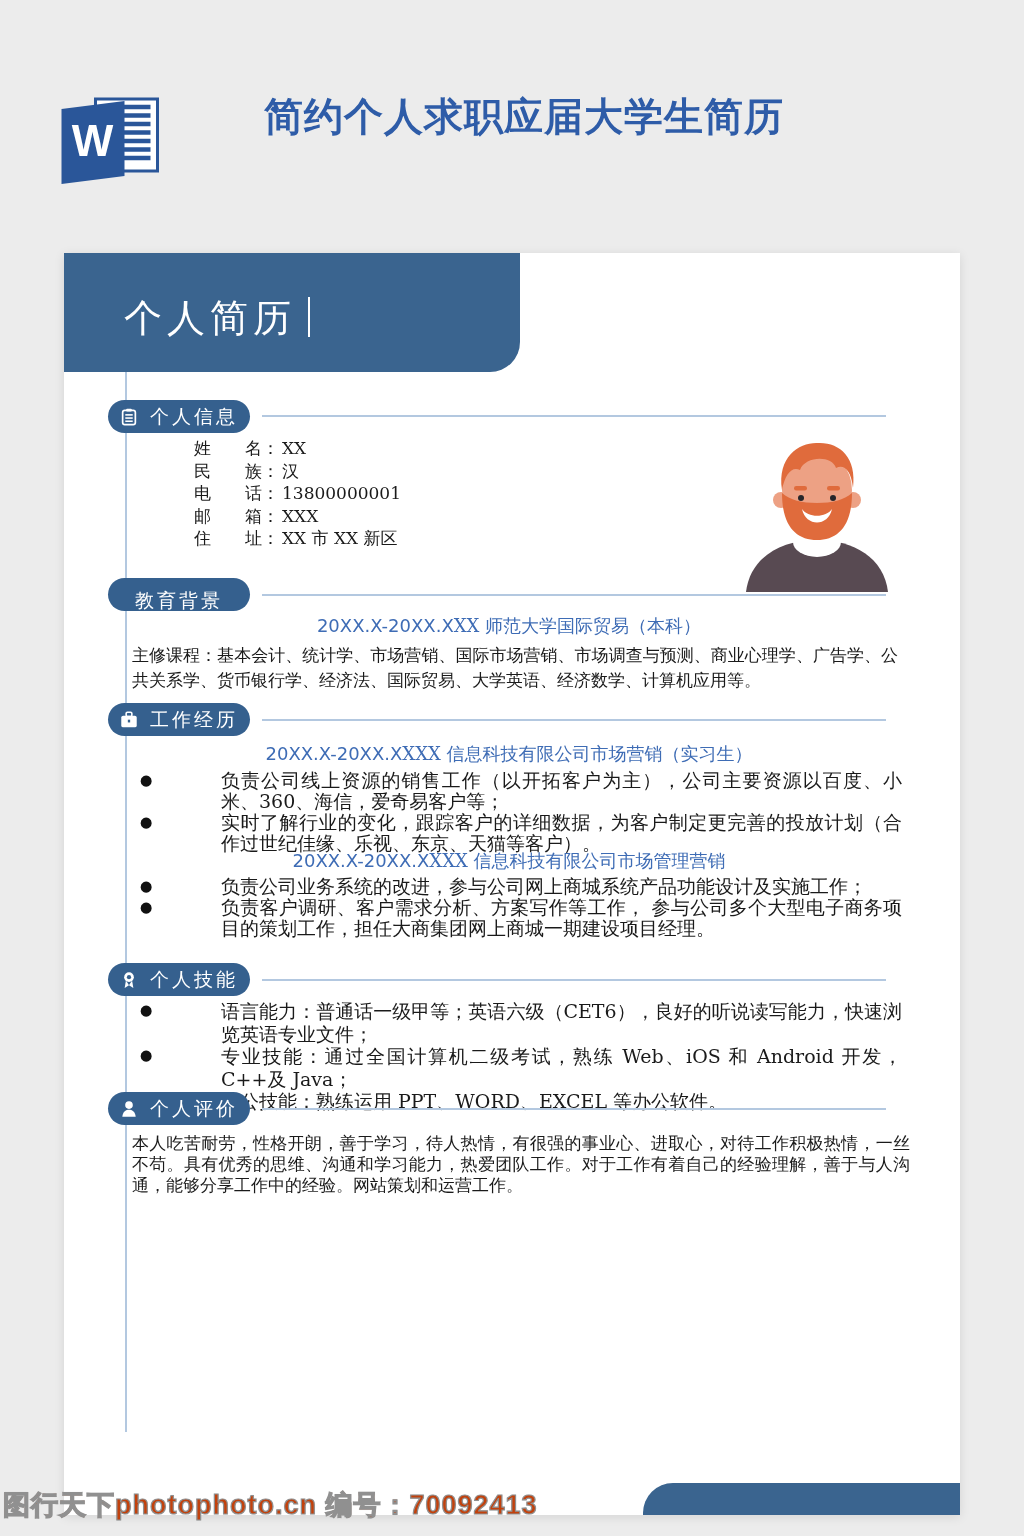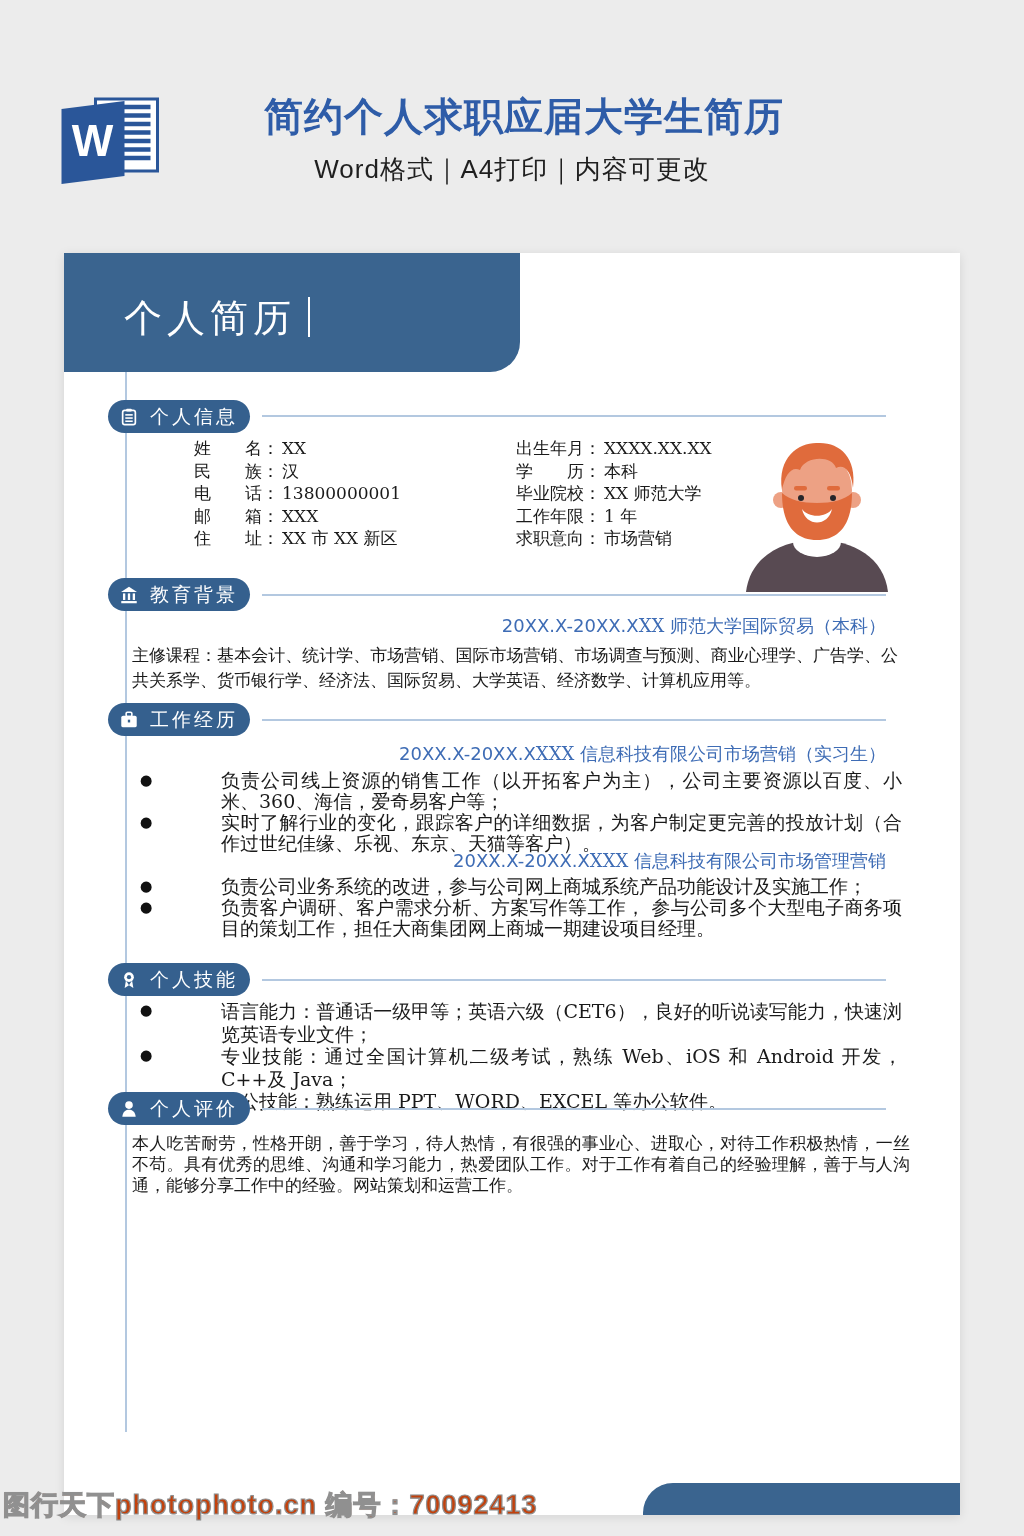--- a/index.html
+++ b/index.html
@@ -35,21 +35,21 @@
   .divider{position:absolute;left:198px;width:624px;height:2px;background:#b3c8e0;z-index:1;}
 
   
   .info-col{position:absolute;font-size:17px;line-height:22.5px;}
   .info-row{height:22.5px;white-space:nowrap;margin-left:46px;}
   .info-val{margin-left:3px;}
 
   .avatar-box{position:absolute;left:678px;top:183px;width:150px;height:156px;overflow:hidden;z-index:2;}
 
   
-  .entry-row{position:absolute;left:68px;width:754px;display:flex;justify-content:flex-end;
+  .entry-row{position:absolute;left:68px;width:754px;display:flex;justify-content:center;
              align-items:baseline;white-space:nowrap;}
   .period{font-family:"DejaVu Sans","Liberation Sans",sans-serif;font-size:18px;color:#3e6cb5;}
   .org{font-size:18px;color:#3e6cb5;}
   .role{font-size:18px;color:#3e6cb5;font-family:Liberation Mono, monospace;}
   .paragraph{position:absolute;left:68px;width:766px;font-size:17px;line-height:25px;text-align:justify;}
 
   .bullets{position:absolute;left:68px;width:770px;}
   .bullet-item{display:flex;align-items:flex-start;}
   .bullet-dot{width:40px;flex:none;font-size:11px;line-height:21px;padding-left:8px;color:#111;}
   .bullet-text{flex:1;font-size:19px;line-height:21px;text-align:justify;margin-left:41px;}
@@ -77,21 +77,20 @@
       <line x1="45" y1="32" x2="92" y2="32"></line>
         <line x1="45" y1="40.5" x2="92" y2="40.5"></line>
       <line x1="45" y1="49" x2="92" y2="49"></line>
         <line x1="45" y1="57.5" x2="92" y2="57.5"></line>
       <line x1="45" y1="66" x2="92" y2="66"></line>
     </g>
     <polygon points="3,17 66,9 66,84 3,92" fill="#2a5699"></polygon>
     <text x="34" y="64" font-size="44" font-weight="bold" fill="#ffffff" text-anchor="middle" font-family="Liberation Sans, DejaVu Sans, sans-serif">W</text>
   </svg>
   <div class="promo-title">简约个人求职应届大学生简历</div>
-  <div class="promo-subtitle">Word格式｜A4打印｜内容可更改</div>
 
   <div class="page">
 
     <div class="banner">
       <div class="banner-title">
         <span>个人简历</span><span class="banner-cursor"></span>
       </div>
     </div>
     <div class="v-line"></div>
 
@@ -108,27 +107,20 @@
     </div>
 
     <div class="info-col" style="left:84px;top:184px;">
       <div class="info-row"><span>姓　　名：</span><span class="info-val">XX</span></div>
       <div class="info-row"><span>民　　族：</span><span class="info-val">汉</span></div>
       <div class="info-row"><span>电　　话：</span><span class="info-val">13800000001</span></div>
       <div class="info-row"><span>邮　　箱：</span><span class="info-val">XXX</span></div>
       <div class="info-row"><span>住　　址：</span><span class="info-val">XX 市 XX 新区</span></div>
     </div>
 
-    <div class="info-col" style="left:406px;top:184px;">
-      <div class="info-row"><span>出生年月：</span><span class="info-val">XXXX.XX.XX</span></div>
-      <div class="info-row"><span>学　　历：</span><span class="info-val">本科</span></div>
-      <div class="info-row"><span>毕业院校：</span><span class="info-val">XX 师范大学</span></div>
-      <div class="info-row"><span>工作年限：</span><span class="info-val">1 年</span></div>
-      <div class="info-row"><span>求职意向：</span><span class="info-val">市场营销</span></div>
-    </div>
 
     <div class="avatar-box">
       <svg width="150" height="156" viewBox="0 0 150 156">
         <path d="M4,156 C8,122 38,104 75,104 C112,104 142,122 146,156 Z" fill="#584a52"></path>
         <ellipse cx="75" cy="106" rx="24" ry="15" fill="#ffffff"></ellipse>
         <rect x="63" y="74" width="24" height="28" rx="9" fill="#eda184"></rect>
         <circle cx="39" cy="64" r="8" fill="#eda184"></circle>
         <circle cx="111" cy="64" r="8" fill="#eda184"></circle>
         <ellipse cx="75" cy="54" rx="35" ry="39" fill="#eda184"></ellipse>
         <path d="M40,54 C35,20 58,6 76,7 C97,6 115,21 111,52 C109,34 102,28 94,32 C90,19 63,20 58,34 C50,30 43,38 40,54 Z" fill="#e06b3c"></path>
@@ -136,21 +128,21 @@
         <rect x="85" y="50" width="13" height="4.5" rx="2.2" fill="#e06b3c"></rect>
         <circle cx="59" cy="62" r="3" fill="#26262b"></circle>
         <circle cx="91" cy="62" r="3" fill="#26262b"></circle>
         <ellipse cx="75" cy="69" rx="3.4" ry="2.2" fill="#e29474"></ellipse>
         <path d="M40,57 C40,90 54,104 75,104 C96,104 110,90 110,57 C102,64 90,67 75,67 C60,67 48,64 40,57 Z" fill="#e06b3c"></path>
         <path d="M60,73 C66,82 84,82 90,73 C86,91 64,91 60,73 Z" fill="#ffffff"></path>
       </svg>
     </div>
 
     <div class="divider" style="top:341px;"></div>
-    <div class="pill" style="top:325px;">
+    <div class="pill" style="top:325px;flex-direction:column;">
       <svg width="18" height="18" viewBox="0 0 17 17">
         <polygon points="8.5,0.8 16,5.6 1,5.6" fill="#ffffff"></polygon>
         <rect x="2.8" y="7" width="2.2" height="6.2" fill="#ffffff"></rect>
         <rect x="7.4" y="7" width="2.2" height="6.2" fill="#ffffff"></rect>
         <rect x="12" y="7" width="2.2" height="6.2" fill="#ffffff"></rect>
         <rect x="1.2" y="14.2" width="14.6" height="2.1" fill="#ffffff"></rect>
       </svg>
       <span class="pill-label">教育背景</span>
     </div>
     <div class="entry-row" style="top:361px;">

